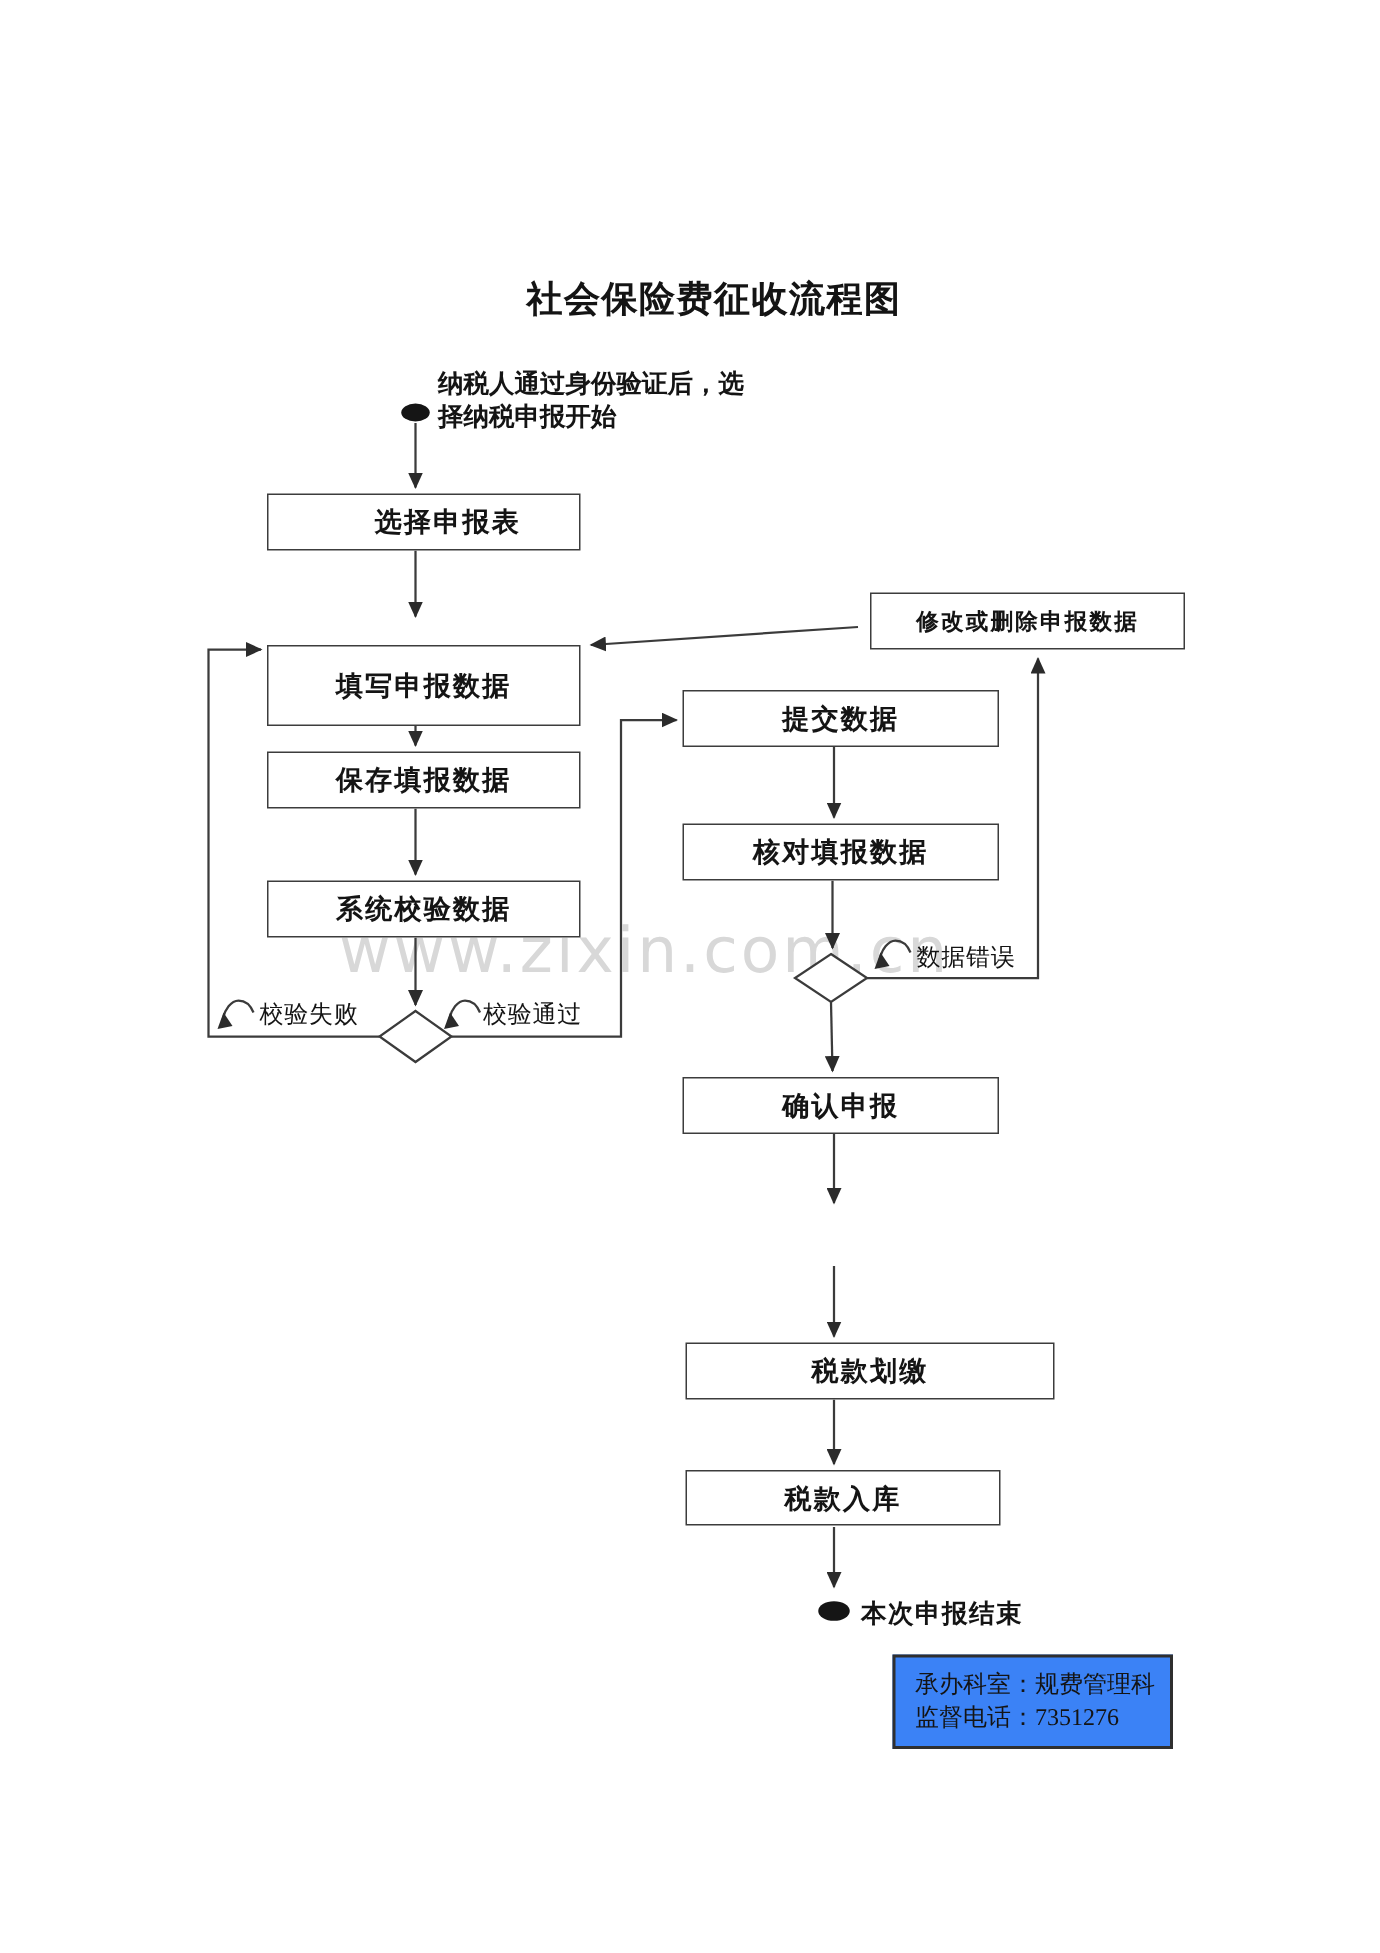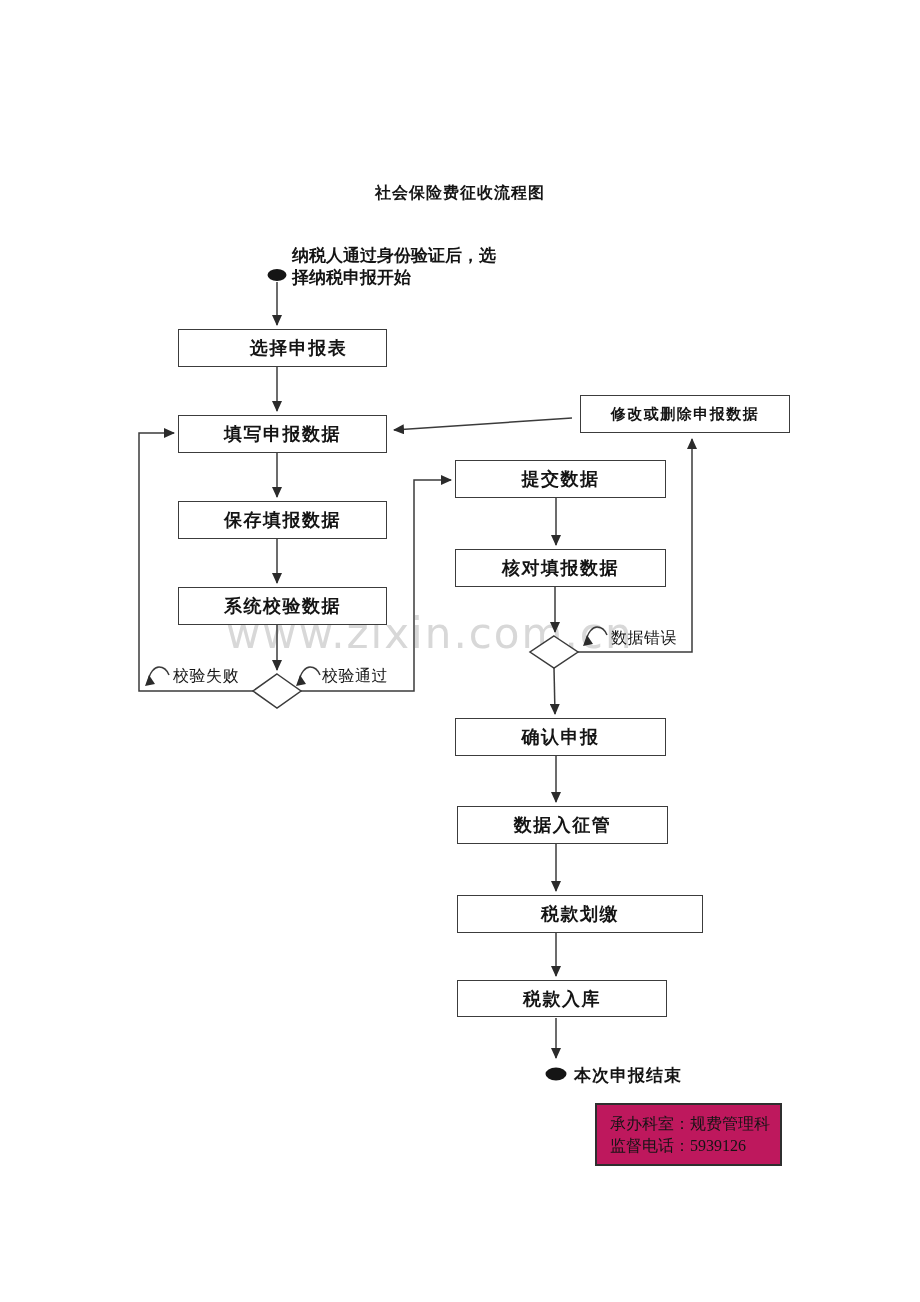--- a/index.html
+++ b/index.html
@@ -1,31 +1,31 @@
 <!DOCTYPE html>
 <html><head>
 <meta charset="utf-8">
 <style>
   html,body{margin:0;padding:0;background:#ffffff;}
   .page{position:relative;width:920px;height:1302px;background:#ffffff;overflow:hidden;
         font-family:"Liberation Sans","DejaVu Sans",sans-serif;color:#141414;}
   .watermark{position:absolute;left:226px;top:609px;font-size:42px;letter-spacing:2px;
         color:#d8d8d8;font-family:"DejaVu Sans",sans-serif;user-select:none;}
-  .title{position:absolute;left:460px;top:183px;transform:translateX(-50%);
-        font-size:16px;font-weight:700;letter-spacing:1px;white-space:nowrap;}
+  .title{position:absolute;left:476px;top:183px;transform:translateX(-50%);
+        font-size:24px;font-weight:700;letter-spacing:1px;white-space:nowrap;}
   svg.connectors{position:absolute;left:0;top:0;}
   .box{position:absolute;border:1.5px solid #3c3c3c;background:#ffffff;
         display:flex;align-items:center;justify-content:center;
         font-size:18px;letter-spacing:1.5px;font-weight:600;white-space:nowrap;box-sizing:border-box;}
   .lbl{position:absolute;font-size:16px;letter-spacing:0.5px;font-weight:400;white-space:nowrap;}
   .startlbl{position:absolute;left:292px;top:245px;width:234px;font-size:17px;
         line-height:21.5px;font-weight:600;white-space:pre-line;}
   .endlbl{position:absolute;left:574px;top:1064px;font-size:17px;letter-spacing:1px;font-weight:600;}
   .footer-box{position:absolute;left:595px;top:1103px;width:187px;height:63px;
-        border:2px solid #2f2f2f;box-sizing:border-box;background:#be185d;
+        border:2px solid #2f2f2f;box-sizing:border-box;background:#3b82f6;
         display:flex;flex-direction:column;justify-content:center;padding-left:13px;gap:3px;
         font-family:"Liberation Serif","DejaVu Serif",serif;font-size:16px;line-height:19px;}
 </style>
 </head>
 <body>
 
 <div class="page">
 
   <div class="watermark">www.zixin.com.cn</div>
 
@@ -70,35 +70,34 @@
       <ellipse cx="556" cy="1074" rx="10.5" ry="6.5"></ellipse>
     </g>
   </svg>
 
   <div class="title">社会保险费征收流程图</div>
 
   <div class="startlbl">纳税人通过身份验证后，选
 择纳税申报开始</div>
 
   <div class="box" style="left:178px;top:329px;width:209px;height:38px;padding-left:32px;">选择申报表</div>
-  <div class="box" style="left:178px;top:415px;width:209px;height:38px;">填写申报数据</div>
+  <div class="box" style="left:178px;top:430px;width:209px;height:54px;">填写申报数据</div>
   <div class="box" style="left:178px;top:501px;width:209px;height:38px;">保存填报数据</div>
   <div class="box" style="left:178px;top:587px;width:209px;height:38px;">系统校验数据</div>
   <div class="box" style="left:580px;top:395px;width:210px;height:38px;font-size:15px;">修改或删除申报数据</div>
   <div class="box" style="left:455px;top:460px;width:211px;height:38px;">提交数据</div>
   <div class="box" style="left:455px;top:549px;width:211px;height:38px;text-align:center;">核对填报数据</div>
   <div class="box" style="left:455px;top:718px;width:211px;height:38px;">确认申报</div>
-  <div class="box" style="left:457px;top:806px;width:211px;height:38px;">数据入征管</div>
   <div class="box" style="left:457px;top:895px;width:246px;height:38px;">税款划缴</div>
   <div class="box" style="left:457px;top:980px;width:210px;height:37px;">税款入库</div>
 
   <div class="lbl" style="left:173px;top:666px;">校验失败</div>
   <div class="lbl" style="left:322px;top:666px;">校验通过</div>
   <div class="lbl" style="left:611px;top:628px;">数据错误</div>
 
   <div class="endlbl">本次申报结束</div>
 
   <div class="footer-box">
     <div>承办科室：规费管理科</div>
-    <div>监督电话：5939126</div>
+    <div>监督电话：7351276</div>
   </div>
 
 </div>
 
 </body></html>

